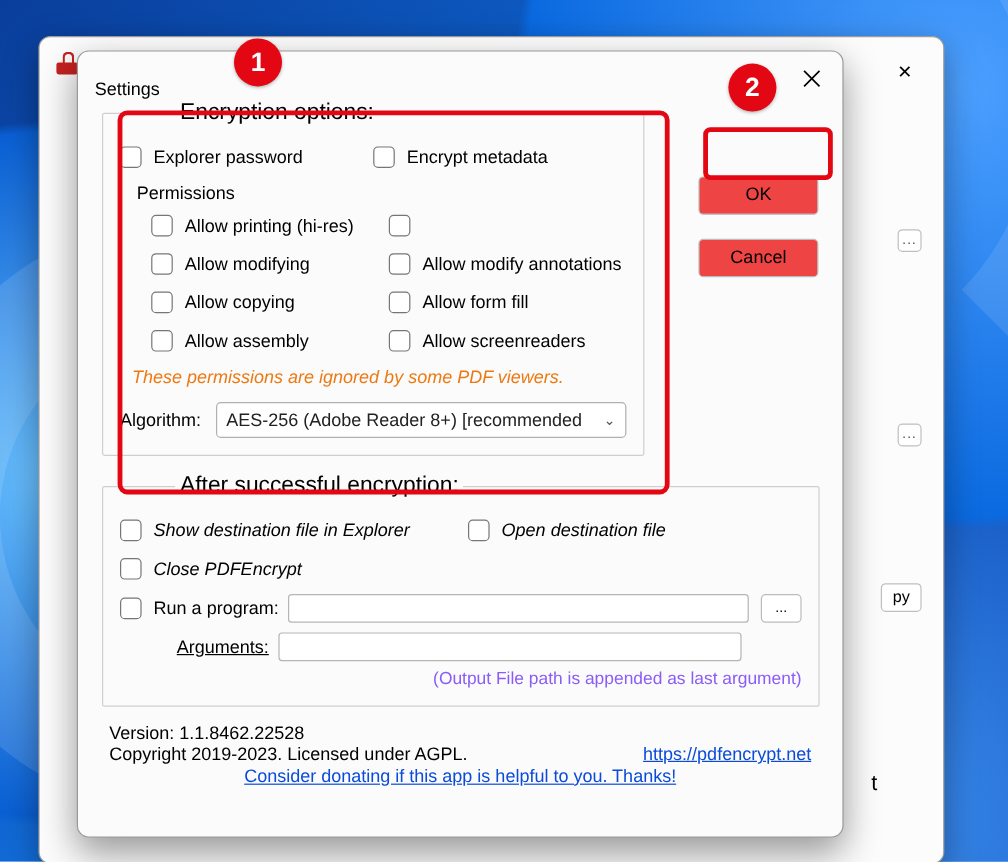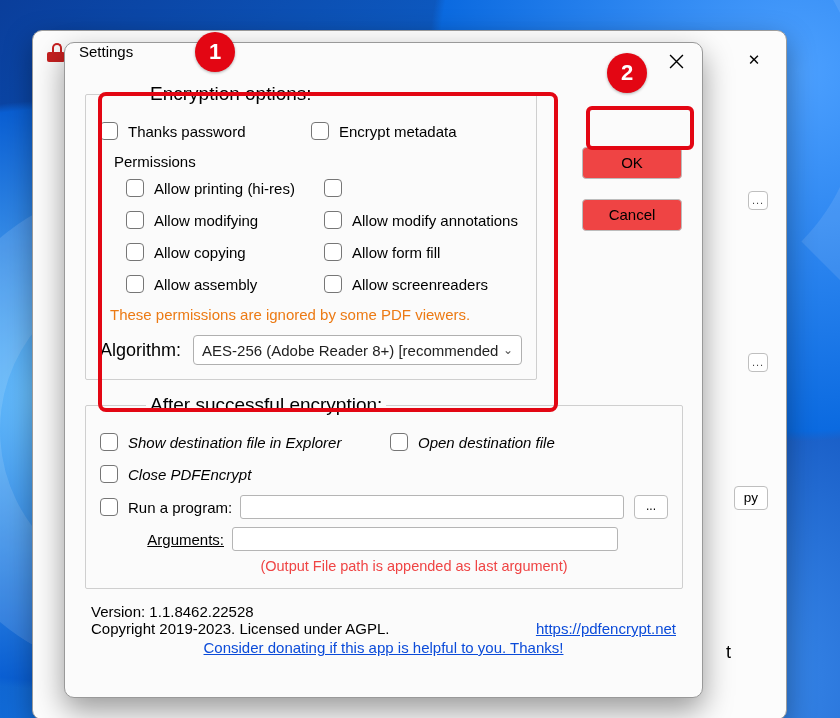--- a/index.html
+++ b/index.html
@@ -48,21 +48,21 @@
     position: absolute;
     left: 64px; top: 42px;
     width: 639px; height: 656px;
     background: #fbfbfb;
     border: 1px solid #999;
     border-radius: 10px;
     box-shadow: 0 12px 30px rgba(0,0,0,0.40);
   }
   .titlebar {
     height: 40px;
-    display: flex; align-items: flex-start;
+    display: flex; align-items: flex-end;
     padding: 0 10px 0 14px;
   }
   .titlebar .title { font-size: 15px; }
   .titlebar .spacer { flex: 1; }
   .close-btn { width: 40px; height: 36px; display:flex; align-items:center; justify-content:center; margin-right:-4px; border-radius:4px;}
   .close-btn svg { width:15px; height:15px; }
   .body { position: relative; padding: 0 20px 8px 20px; }
 
   .right-buttons { position:absolute; right:20px; top:64px; width:100px;}
   .win-btn {
@@ -90,43 +90,43 @@
   .cb-row { display:flex; align-items:center; height:32px; }
   .cb {
     width:18px; height:18px; border:1.5px solid #767676; border-radius:4px;
     background:#fff; margin-right:10px; flex:none;
   }
   .cb-lbl { font-size:15px; white-space:nowrap; }
 
   .perm-heading { font-size:15px; margin: 6px 0 2px 14px;}
   .perm-grid { margin-left: 26px; display:flex; }
   .perm-col { width: 198px; }
-  .warn-orange { color:#ec7a14; font-size:15px; margin: 6px 0 12px 10px;}
+  .warn-orange { color:#ec7a14; font-size:15px; margin: 6px 0 12px 10px; font-style: italic;}
 
   .algo-row { display:flex; align-items:center; gap:12px;}
-  .algo-label { font-size:18px; }
+  .algo-label { font-size:15px; }
   .select {
     flex:1; height:30px; border:1px solid #b0b0b0; border-radius:4px;
     background:#fff; display:flex; align-items:center; padding:0 8px;
     font-size:15px; color:#222; justify-content:space-between;
   }
   .select .chev { font-size:12px; color:#555; }
 
   .after-body .cb-row { height:32px;font-style:italic; }
   .after-row1 { display:flex; }
   .after-row1 .left { width: 290px; }
   .run-row { display:flex; align-items:center; height:34px; }
   .text-input {
     height:24px; border:1px solid #b5b5b5; border-radius:3px; background:#fff;
     flex:1; min-width:50px;
   }
   .browse-btn { width:34px; height:24px; margin-left:10px; background:#fff; border:1px solid #bcbcbc; border-radius:4px; font-size:12px; line-height:20px; text-align:center;}
   .args-row { display:flex; align-items:center; height:30px;text-decoration:underline; }
   .args-label { width:132px; text-align:right; padding-right:8px; font-size:15px;}
-  .output-note { color:#ef4444; font-size:14.5px; text-align:center; margin-top:4px; padding-left:60px;}
+  .output-note { color:#8b5cf6; font-size:14.5px; text-align:right; margin-top:4px; padding-left:60px;}
 
   .footer { padding: 0 6px; font-size:15px; }
   .footer .ver-row { display:flex; justify-content:space-between; align-items:flex-end;}
   .link { color:#0b4bd9; text-decoration: underline; cursor:pointer; }
   .donate-row { text-align:center; margin-top:2px; }
 
   
   .hl-red { position:absolute; border:4px solid #e30613; border-radius:8px; pointer-events:none; }
   .hl1 { left:98px; top:92px; width:460px; height:320px; }
   .hl2 { left:586px; top:106px; width:108px; height:44px; border-radius:6px;}
@@ -184,21 +184,21 @@
       <div class="win-btn">Cancel</div>
     </div>
 
     <fieldset class="group encryption-group">
       <legend>Encryption options:</legend>
 
       <div class="row2">
         <div class="col">
           <div class="cb-row">
             <div class="cb"></div>
-            <span class="cb-lbl">Thanks password</span>
+            <span class="cb-lbl">Explorer password</span>
           </div>
         </div>
         <div class="col">
           <div class="cb-row">
             <div class="cb"></div>
             <span class="cb-lbl">Encrypt metadata</span>
           </div>
         </div>
       </div>
 

